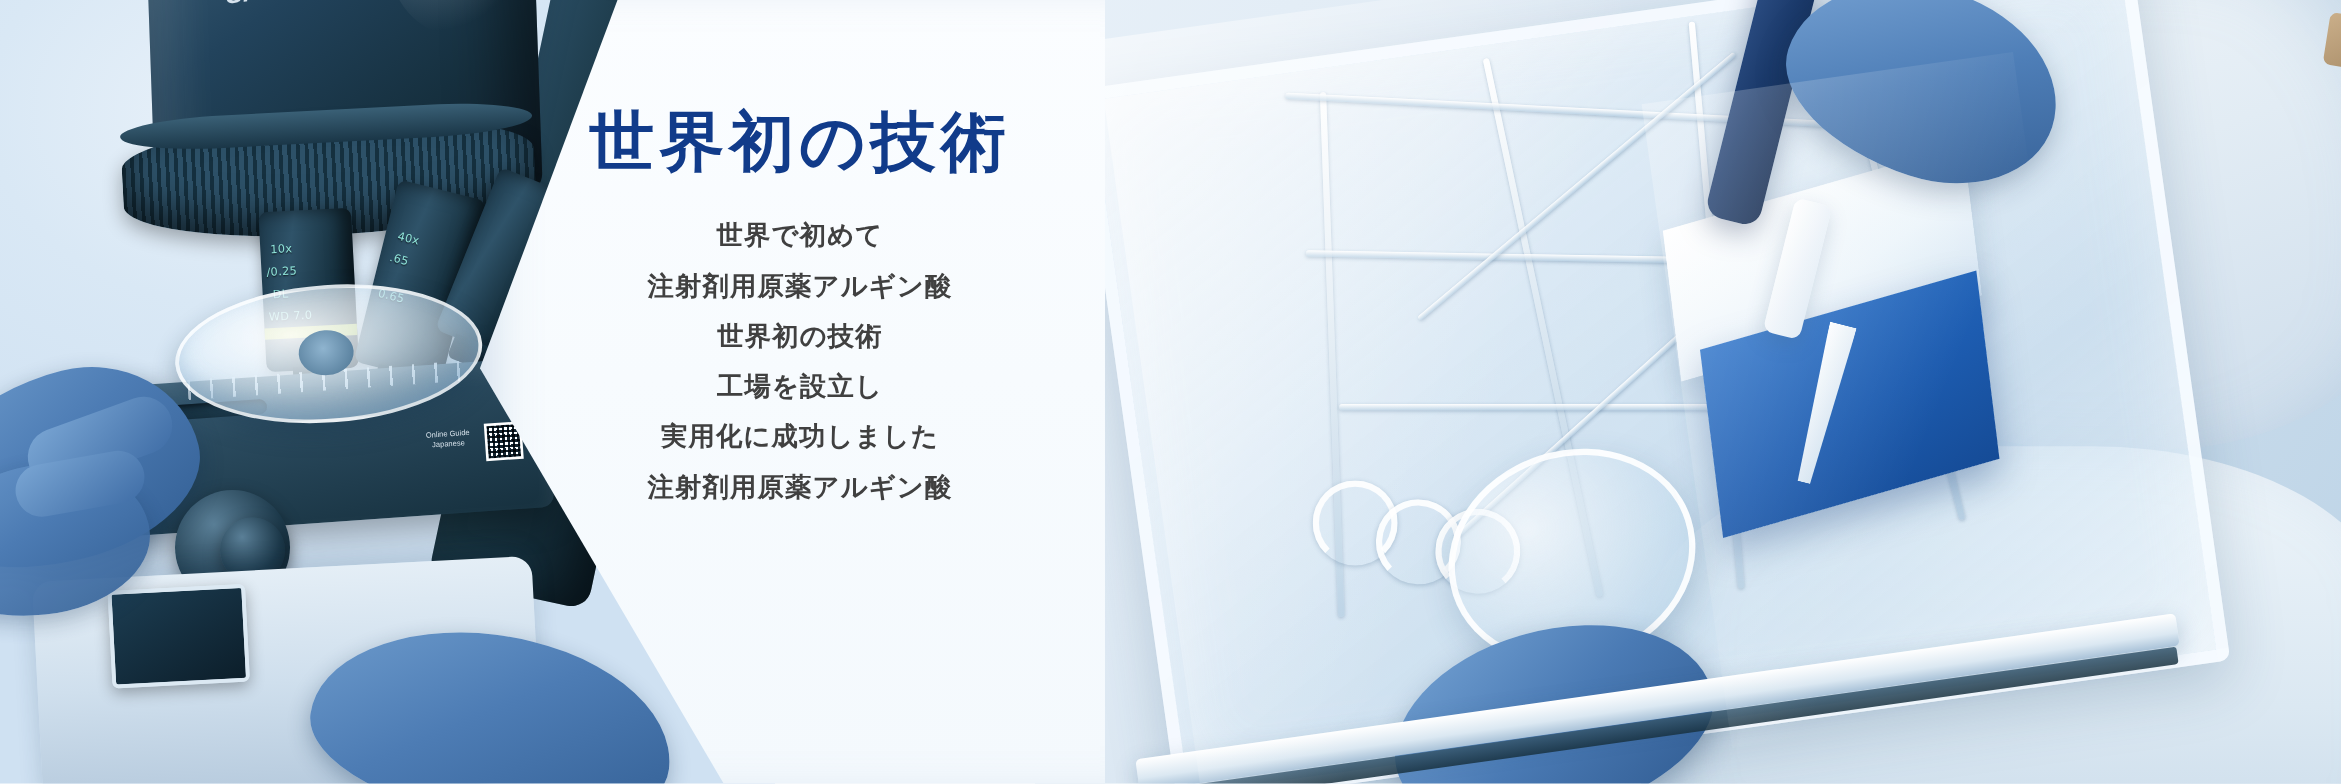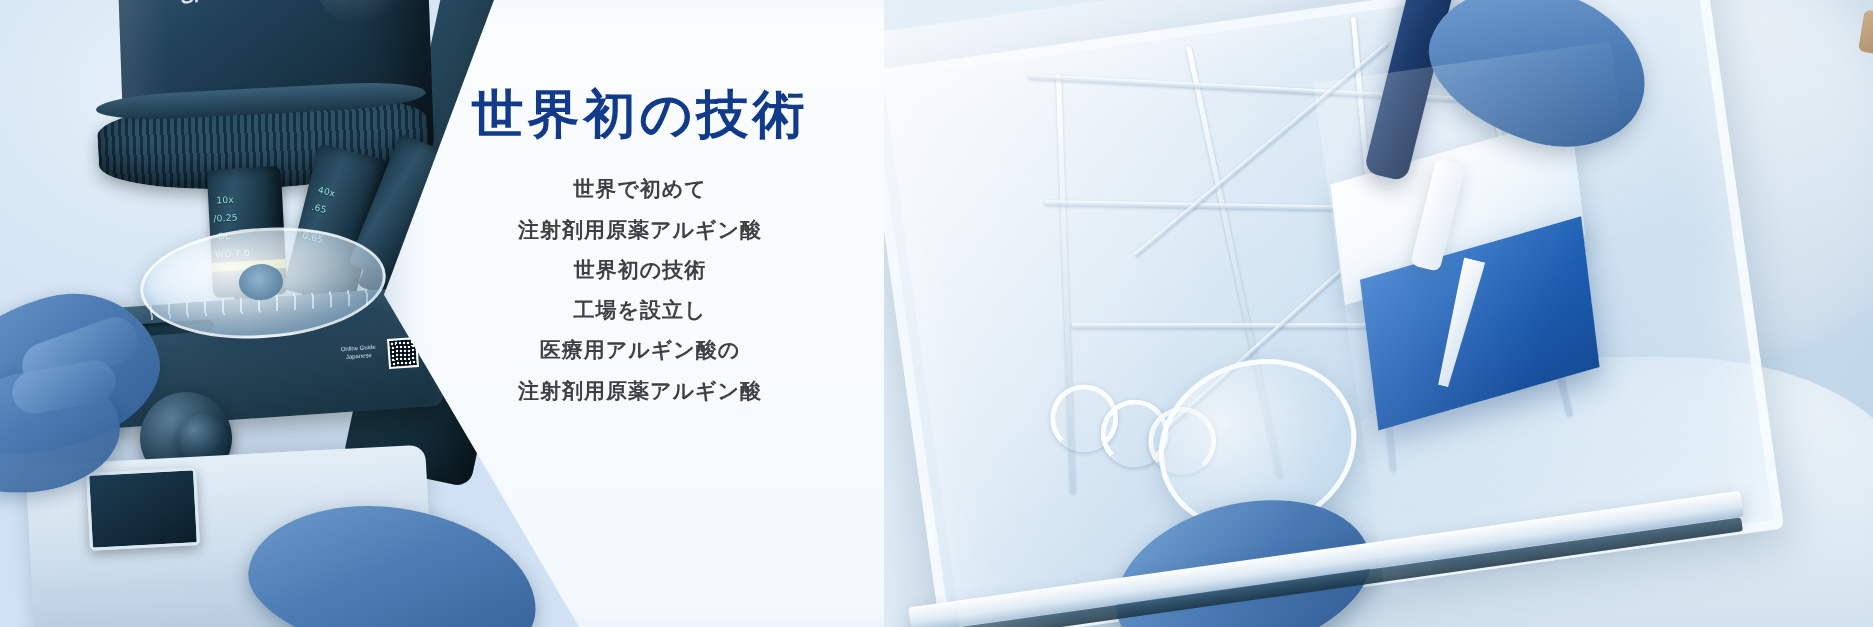--- a/index.html
+++ b/index.html
@@ -592,18 +592,18 @@
   <div class="center-panel"></div>
   <div class="center-panel-shadow"></div>
 
   <div class="text-wrap">
     <h1 class="hero-title">世界初の技術</h1>
     <p class="hero-body">
       <span class="ln">世界で初めて</span>
       <span class="ln">注射剤用原薬アルギン酸</span>
       <span class="ln">世界初の技術</span>
       <span class="ln">工場を設立し</span>
-      <span class="ln">医療用アルギン酸の</span>
+      <span class="ln">実用化に成功しました</span>
       <span class="ln">注射剤用原薬アルギン酸</span>
     </p>
   </div>
 
 </div>
 
 </body></html>

